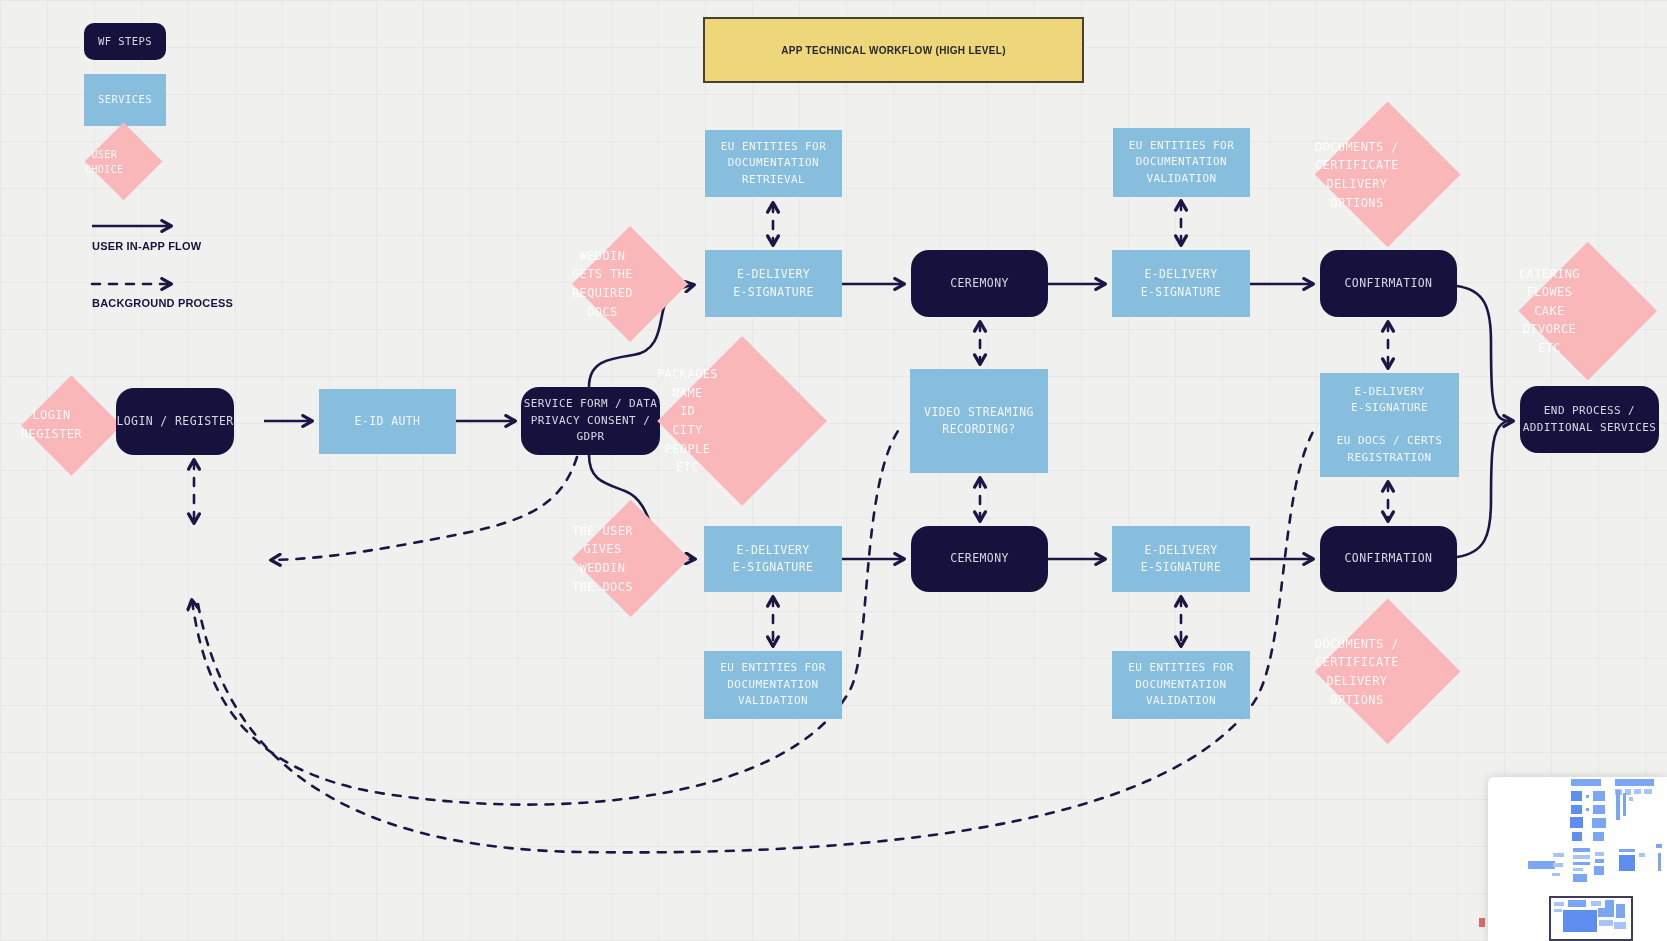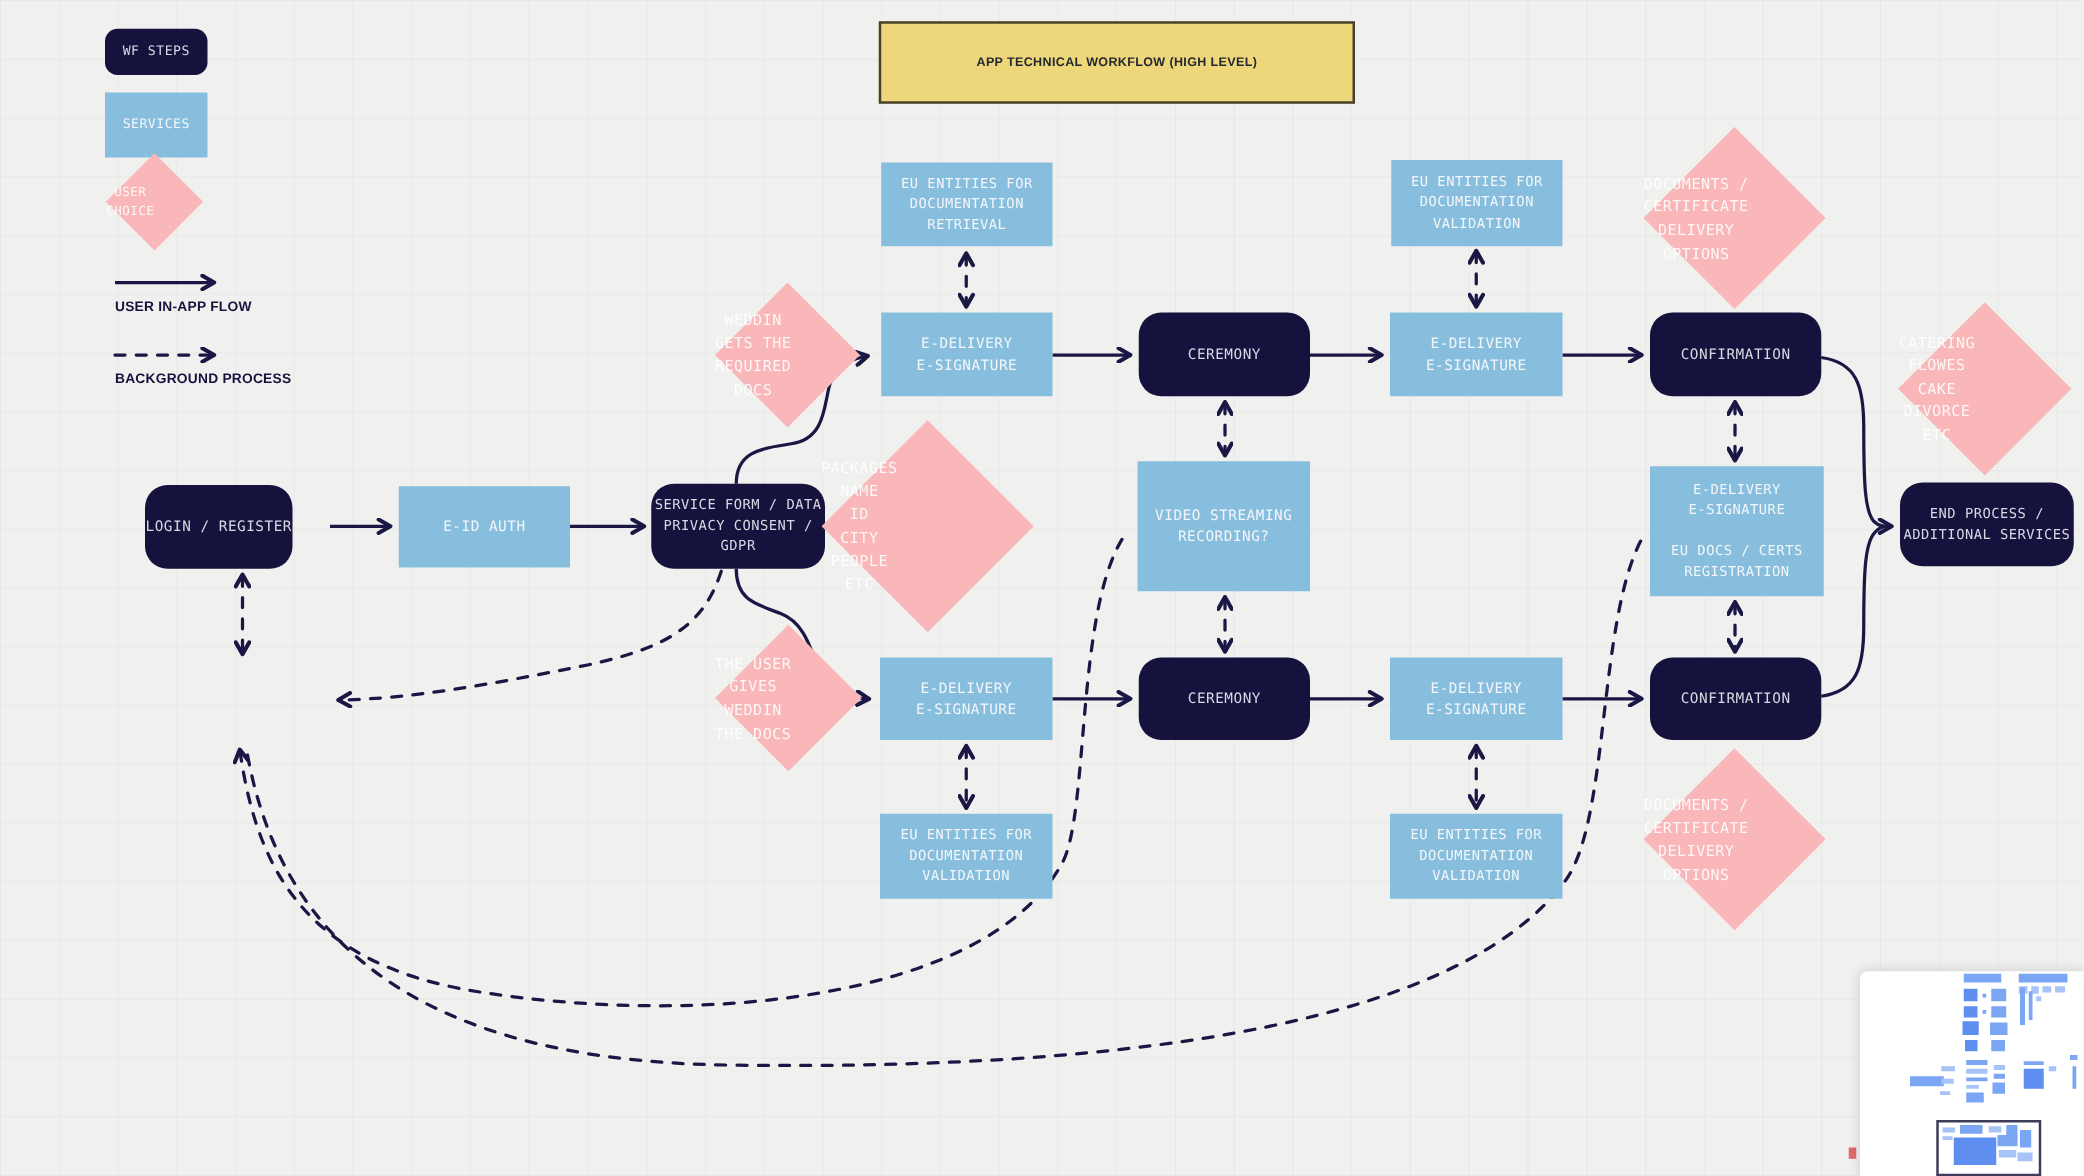--- a/index.html
+++ b/index.html
@@ -100,20 +100,24 @@
   <div class="node blue" style="left:84px;top:74px;width:82px;height:52px;font-size:10.5px">SERVICES</div>
   <div class="diamond" style="left:85px;top:123px;width:78px;height:78px">
     <span class="dlbl" style="font-size:10px">USER
 CHOICE</span>
   </div>
   <div class="legend-label" style="left:92px;top:240px">USER IN-APP FLOW</div>
   <div class="legend-label" style="left:92px;top:297px">BACKGROUND PROCESS</div>
 
   <div class="title-box" style="left:703px;top:17px;width:377px;height:62px">APP TECHNICAL WORKFLOW (HIGH LEVEL)</div>
 
+  <div class="diamond" style="left:21px;top:375px;width:100px;height:100px">
+    <span class="dlbl">LOGIN
+REGISTER</span>
+  </div>
   <div class="node dark" style="left:116px;top:388px;width:118px;height:67px">LOGIN / REGISTER</div>
   <div class="node dark" style="left:521px;top:387px;width:139px;height:68px;font-size:11px">SERVICE FORM / DATA
 PRIVACY CONSENT / GDPR</div>
   <div class="node blue" style="left:319px;top:389px;width:137px;height:65px">E-ID AUTH</div>
   <div class="diamond" style="left:657px;top:336px;width:170px;height:170px">
     <span class="dlbl">PACKAGES
 NAME
 ID
 CITY
 PEOPLE

